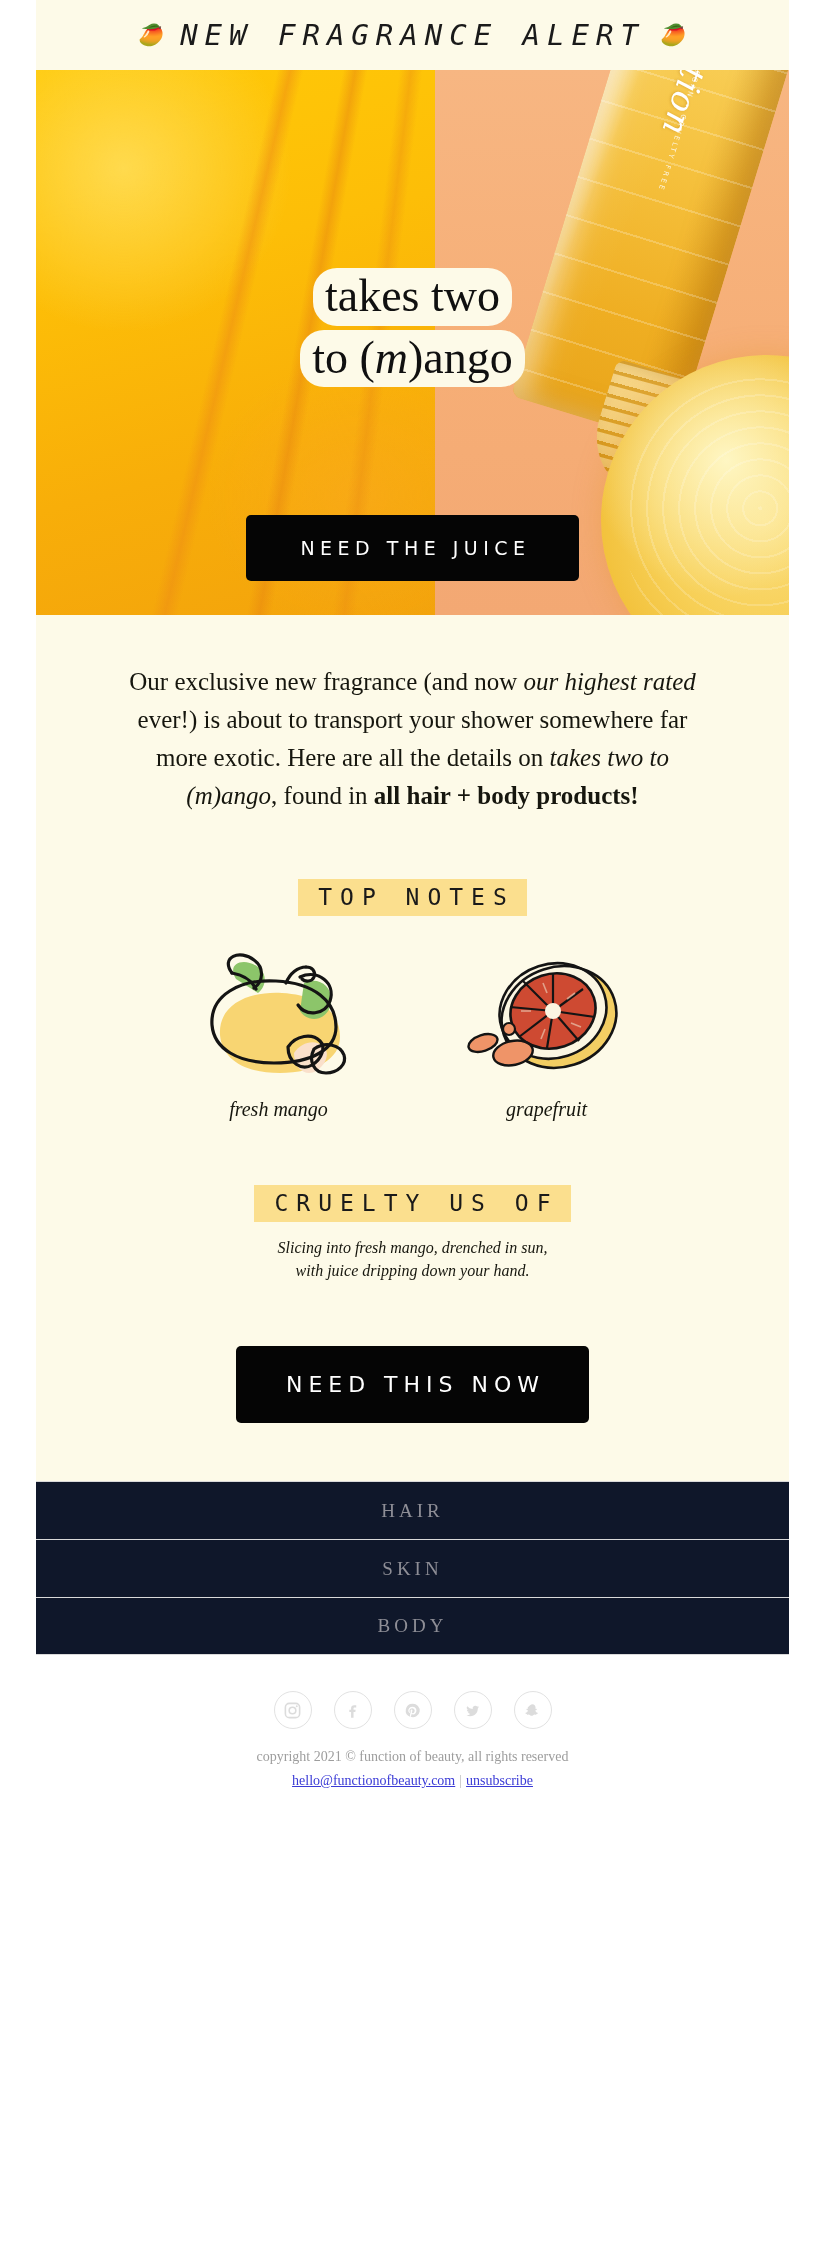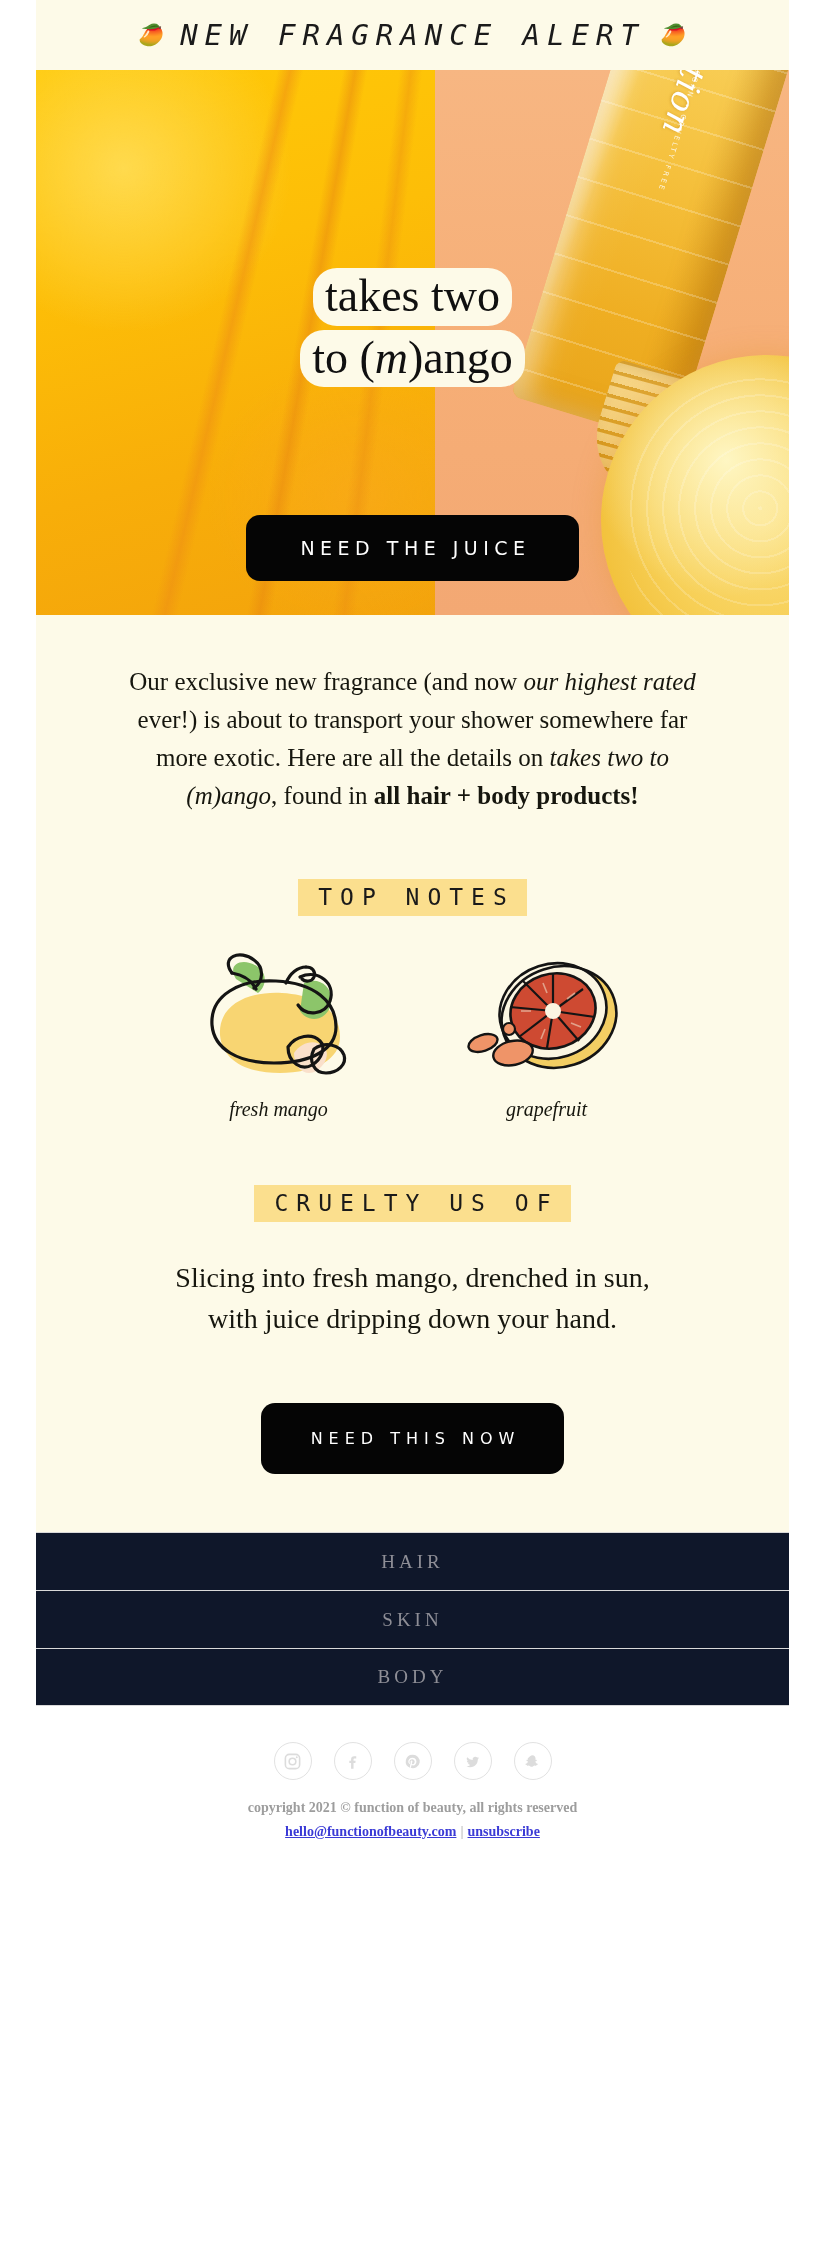--- a/index.html
+++ b/index.html
@@ -162,21 +162,21 @@
   }
   .btn-dark {
     display: inline-block;
     background: #050505;
     color: #ffffff;
     font-family: "DejaVu Sans", sans-serif;
     font-size: 19px;
     letter-spacing: 5.5px;
     padding: 22px 48px 22px 54px;
     border: none;
-    border-radius: 14px;
+    border-radius: 5px;
     cursor: pointer;
     text-decoration: none;
     white-space: nowrap;
   }
 
   
   .body-section {
     background: #FDFAE8;
     padding: 48px 74px 0;
     text-align: center;
@@ -214,28 +214,29 @@
   .note-art { height: 150px; display: flex; align-items: center; justify-content: center; }
   .note-label {
     font-family: "Liberation Serif", serif;
     font-style: italic;
     font-size: 20px;
     color: #16160e;
     margin-top: 6px;
   }
 
   .reminds-copy {
-    margin-top: 36px;
-    font-family: "Liberation Serif", serif;
-    font-size: 28px;
+    margin-top: 14px;
+    font-family: "Liberation Serif", serif;
+    font-style: italic;
+    font-size: 16px;
     line-height: 1.45;
     color: #16160e;
   }
   .second-cta-wrap { margin-top: 64px; padding-bottom: 58px; text-align: center; }
-  .btn-dark.big { font-size: 16px; letter-spacing: 6px; padding: 26px 44px 26px 50px; }
+  .btn-dark.big { font-size: 22px; letter-spacing: 6px; padding: 26px 44px 26px 50px; }
 
   
   .footer-nav { background: #0f172a; }
   .footer-nav-item {
     border-top: 1px solid #d9d9d9;
     height: 58px;
     display: flex;
     align-items: center;
     justify-content: center;
     font-family: "Liberation Serif", serif;
@@ -264,21 +265,20 @@
   .social-btn svg { display: block; }
 
   .legal {
     background: #ffffff;
     text-align: center;
     padding: 6px 0 26px;
     font-family: "Liberation Serif", serif;
     font-size: 14px;
     color: #9d9d9d;
     line-height: 1.7;
-    font-weight: bold;
   }
   .legal a {
     color: #3a3ad6;
     text-decoration: underline;
   }
   .legal .sep { color: #bdbdbd; padding: 0 4px; }
 </style>
 </head>
 <body>
 

